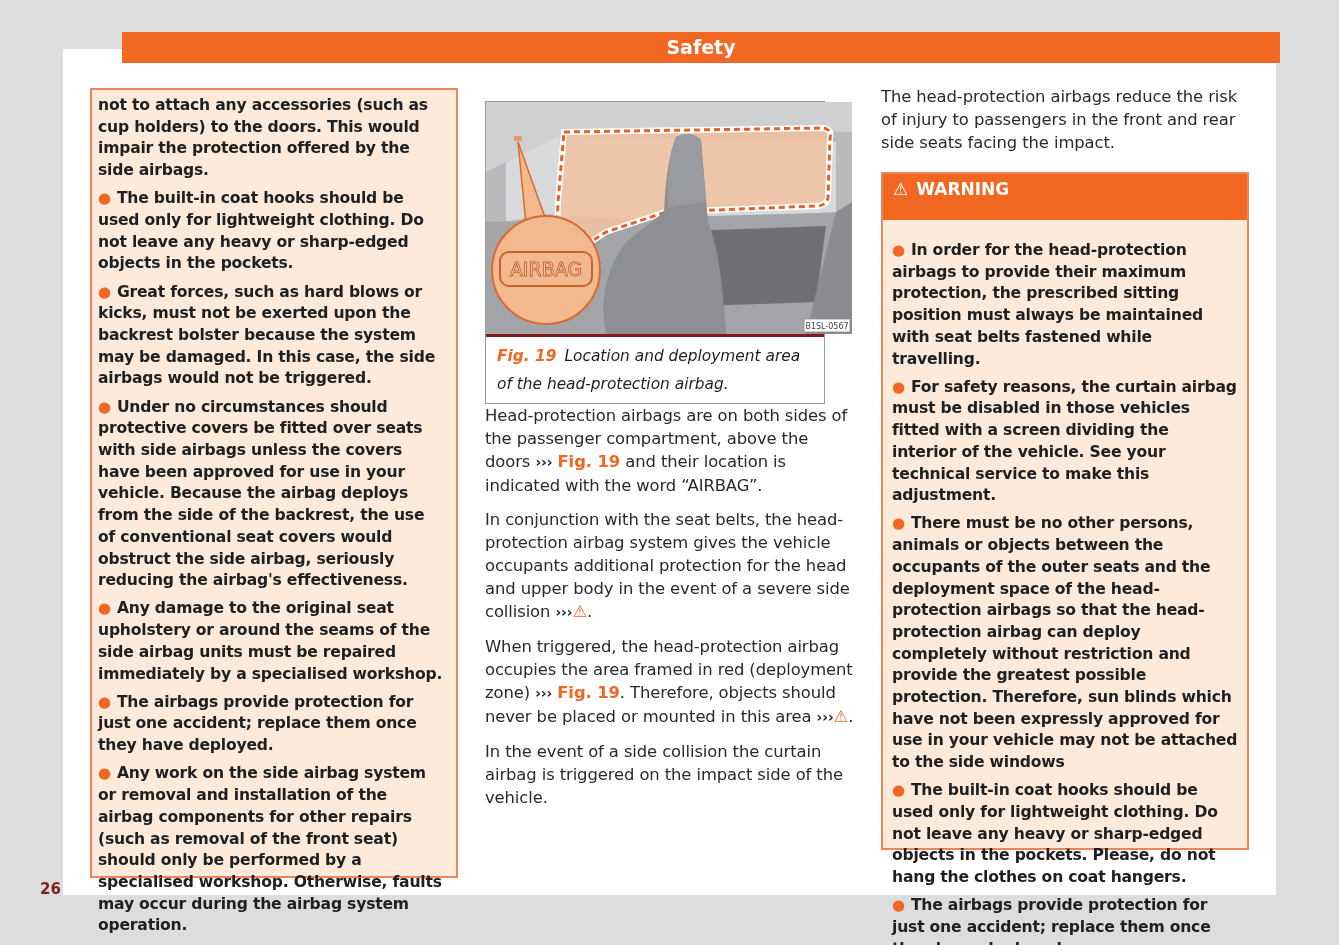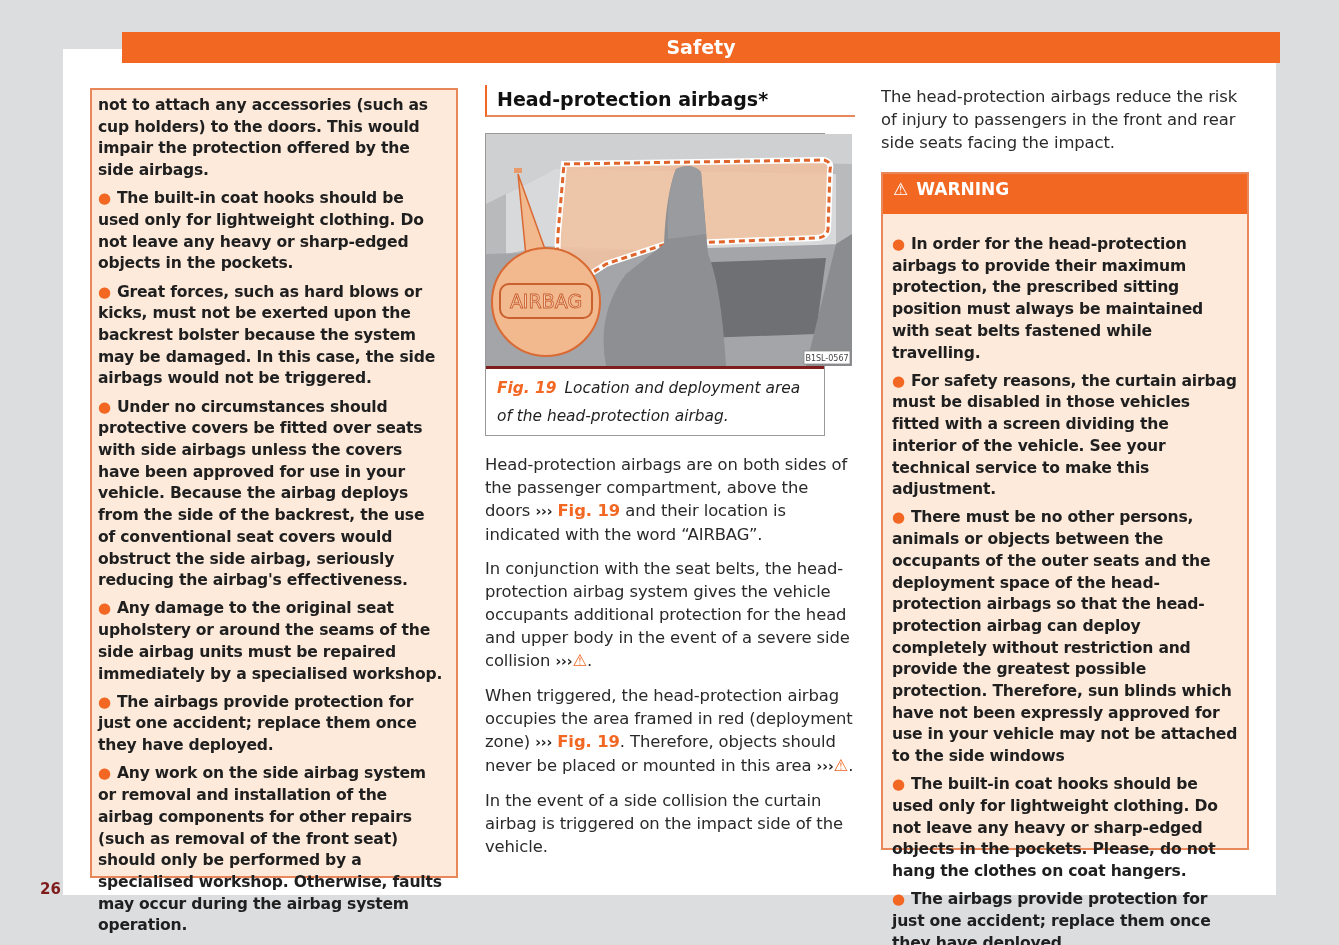--- a/index.html
+++ b/index.html
@@ -26,21 +26,21 @@
   .fig-caption .fig-label { color: #f26722; font-weight: bold; margin-right: 8px; }
   .body-text { font-size: 16.4px; line-height: 23px; color: #2a2a2a; letter-spacing: -0.1px; }
   .body-text p { margin-bottom: 11px; }
   .ref { color: #f26722; font-weight: bold; }
   .arrows { font-weight: bold; color: #222; font-size: 14px; }
   .tri { color: #f26722; }
 
   
   .col3 { position: absolute; left: 881px; top: 85px; width: 368px; }
   .warn-box-right { position: absolute; left: 881px; top: 172px; width: 368px; height: 678px; background: #fdeadb; border: 2px solid #e8875a; }
-  .warn-header { background: #f26722; color: #fff; height: 40px; line-height: 30px; padding-left: 10px; font-size: 17px; font-weight: bold; }
+  .warn-header { background: #f26722; color: #fff; height: 46px; line-height: 30px; padding-left: 10px; font-size: 17px; font-weight: bold; }
   .warn-header .tri-icon { display: inline-block; margin-right: 8px; font-weight: normal; }
   .warn-box-right .warn-text { padding: 20px 9px 0 9px; }
 </style>
 </head>
 <body>
 
 <div class="page"></div>
 <div class="header-bar">Safety</div>
 <div class="page-number">26</div>
 
@@ -50,21 +50,20 @@
     <p><span class="bullet">●</span><span>The built-in coat hooks should be used only for lightweight clothing. Do not leave any heavy or sharp-edged objects in the pockets.</span></p>
     <p><span class="bullet">●</span><span>Great forces, such as hard blows or kicks, must not be exerted upon the backrest bolster because the system may be damaged. In this case, the side airbags would not be triggered.</span></p>
     <p><span class="bullet">●</span><span>Under no circumstances should protective covers be fitted over seats with side airbags unless the covers have been approved for use in your vehicle. Because the airbag deploys from the side of the backrest, the use of conventional seat covers would obstruct the side airbag, seriously reducing the airbag's effectiveness.</span></p>
     <p><span class="bullet">●</span><span>Any damage to the original seat upholstery or around the seams of the side airbag units must be repaired immediately by a specialised workshop.</span></p>
     <p><span class="bullet">●</span><span>The airbags provide protection for just one accident; replace them once they have deployed.</span></p>
     <p><span class="bullet">●</span><span>Any work on the side airbag system or removal and installation of the airbag components for other repairs (such as removal of the front seat) should only be performed by a specialised workshop. Otherwise, faults may occur during the airbag system operation.</span></p>
   </div>
 </div>
 
 <div class="col2">
-  <div class="section-title">Head-protection airbags*</div>
 
   <div class="figure">
     <svg width="366" height="232" viewBox="0 0 366 232">
       <rect x="0" y="0" width="366" height="232" fill="#b9babc"></rect>
 
       <path d="M0 0 L366 0 L366 30 L160 26 L60 40 L0 70 Z" fill="#cfd0d2"></path>
 
       <path d="M20 60 L70 35 L350 40 L350 110 L200 118 L60 112 L20 120 Z" fill="#d8d9db"></path>
 
       <path d="M0 120 L366 110 L366 232 L0 232 Z" fill="#a4a5a8"></path>
@@ -85,21 +84,21 @@
       <text x="60" y="174" text-anchor="middle" font-family="DejaVu Sans, sans-serif" font-size="19" fill="#f7d3ba" stroke="#c9602e" stroke-width="0.9">AIRBAG</text>
 
       <rect x="318" y="217" width="46" height="13" fill="#ffffff" stroke="#888" stroke-width="0.8"></rect>
       <text x="341" y="227" text-anchor="middle" font-family="DejaVu Sans, sans-serif" font-size="8" fill="#444">B1SL-0567</text>
     </svg>
     <div class="fig-caption">
       <span class="fig-label">Fig. 19</span><span>Location and deployment area of the head-protection airbag.</span>
     </div>
   </div>
 
-  <div class="body-text" style="margin-top:17px;">
+  <div class="body-text" style="">
     <p>
       <span>Head-protection airbags are on both sides of the passenger compartment, above the doors</span>
       <span class="arrows">›››</span>
       <span class="ref">Fig. 19</span>
       <span>and their location is indicated with the word “AIRBAG”.</span>
     </p>
     <p>
       <span>In conjunction with the seat belts, the head-protection airbag system gives the vehicle occupants additional protection for the head and upper body in the event of a severe side collision</span>
       <span class="arrows">›››</span><span class="tri">⚠</span><span>.</span>
     </p>

